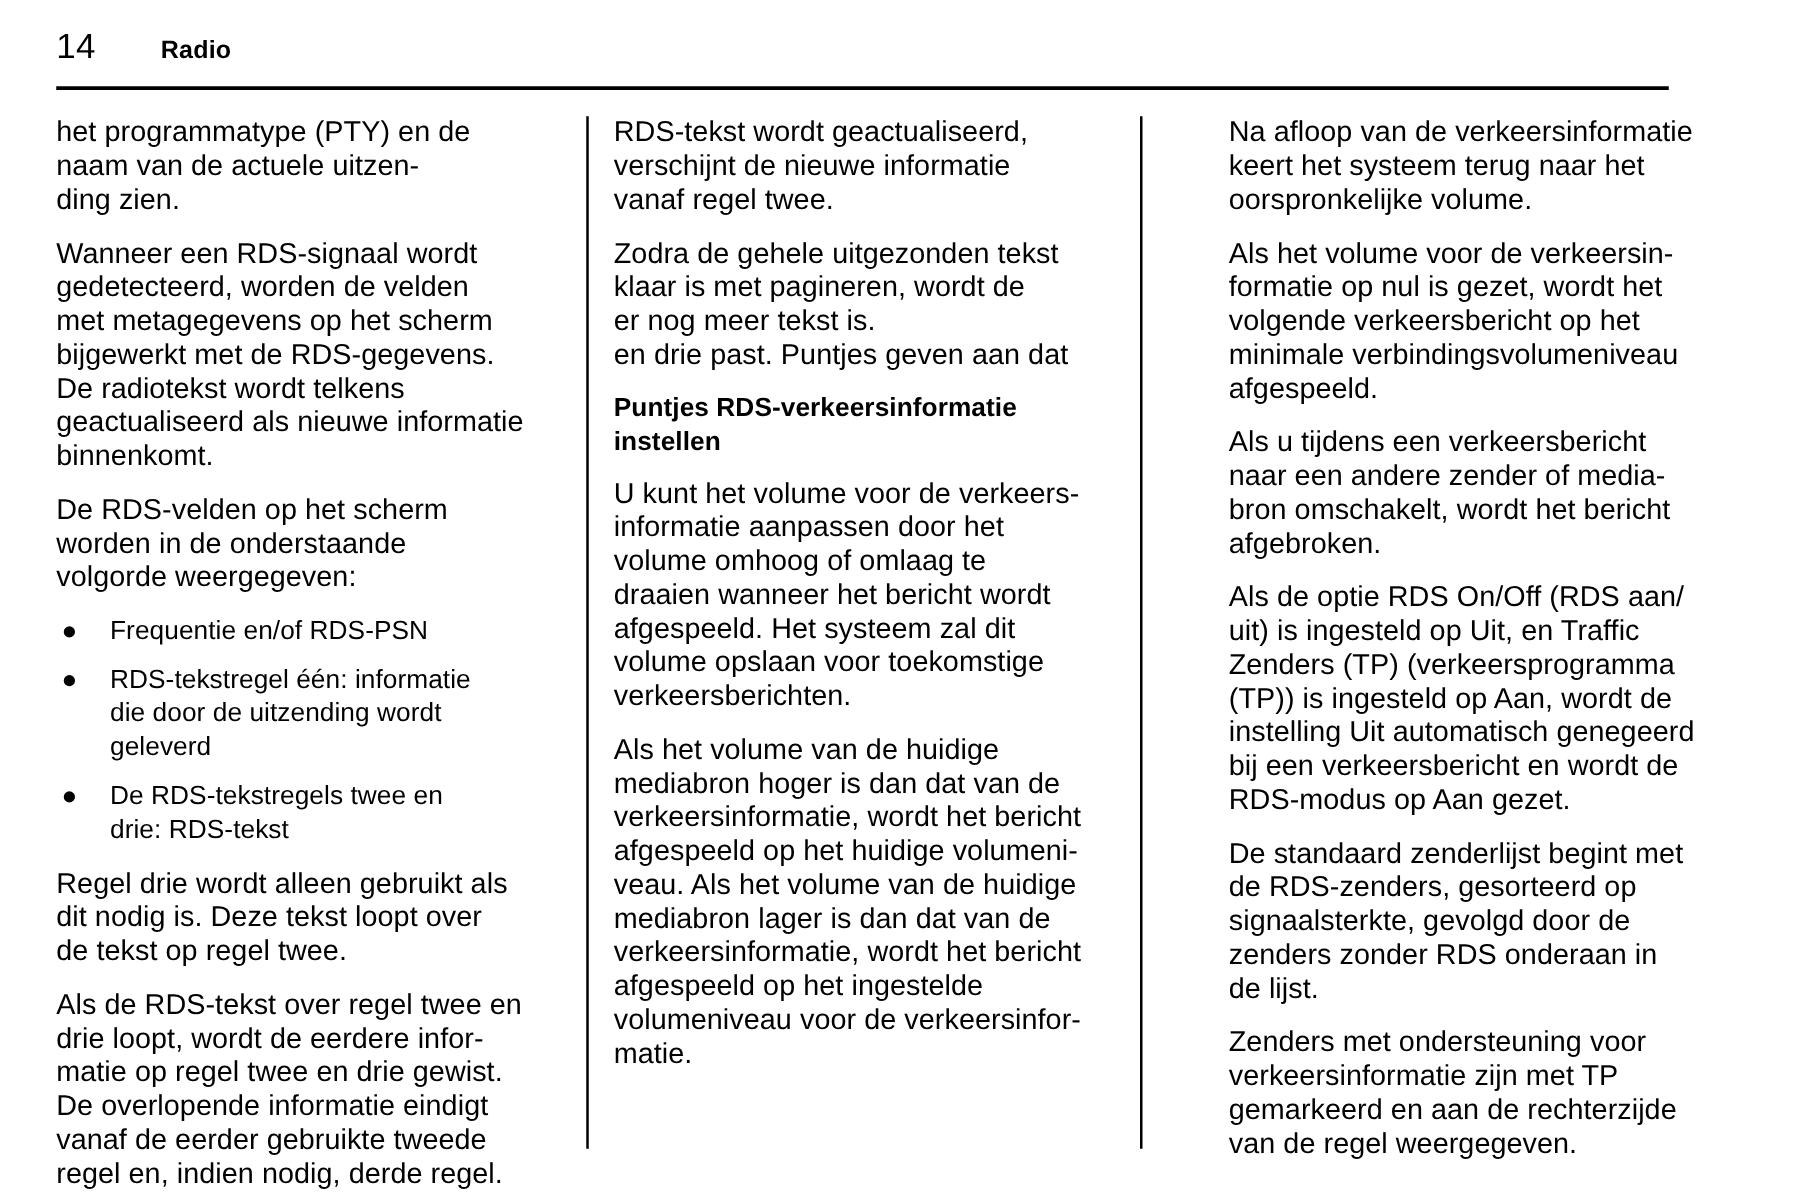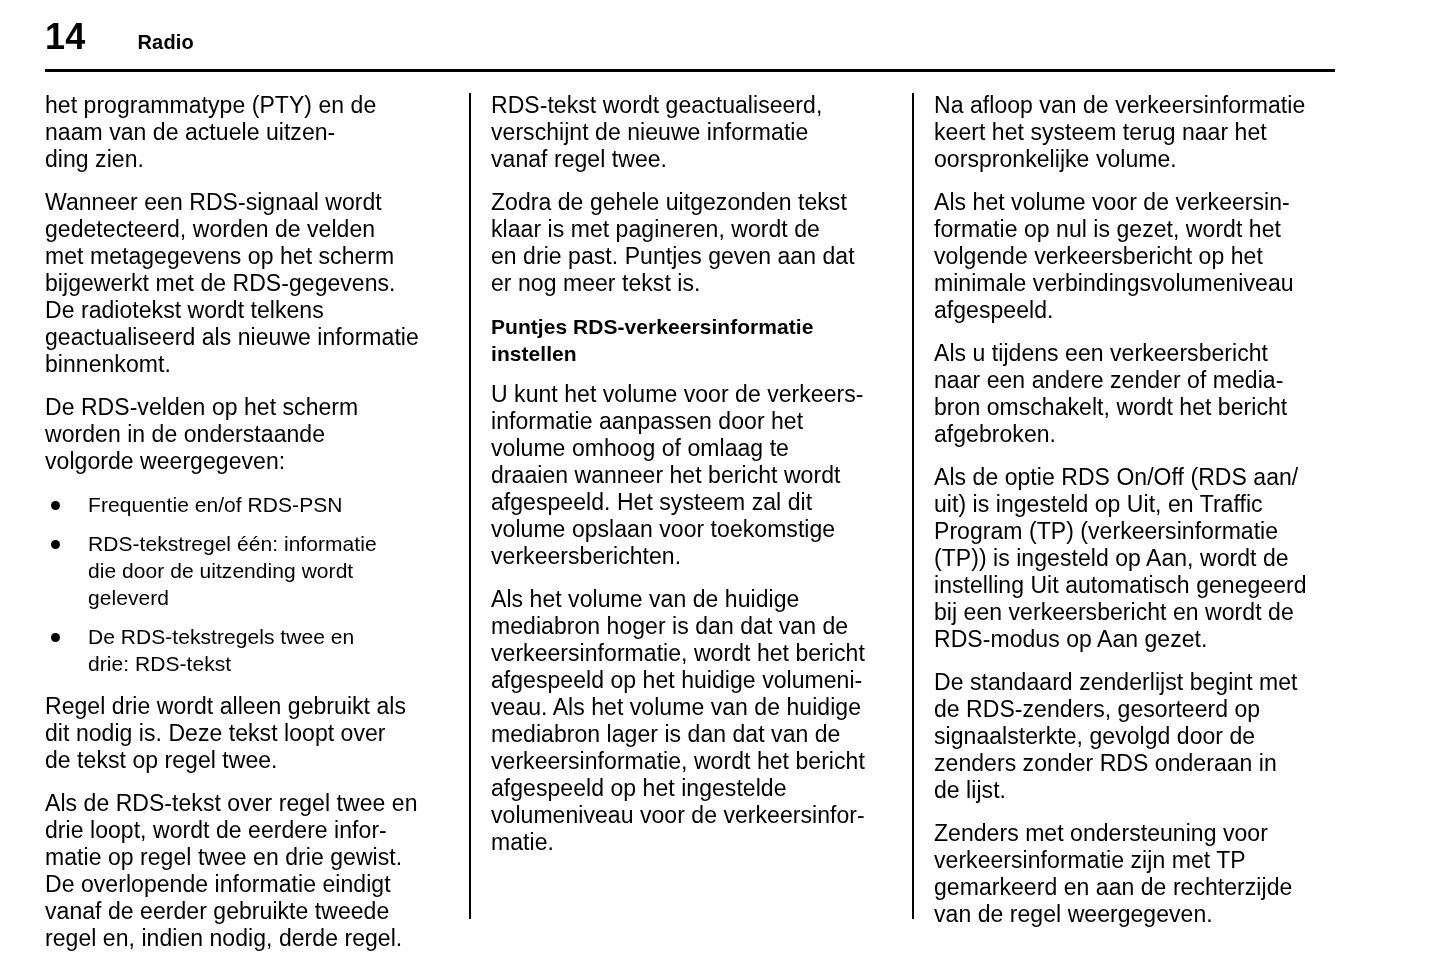--- a/index.html
+++ b/index.html
@@ -23,22 +23,22 @@
 
   
   .header {
     position: absolute;
     left: 45px;
     top: 20px;
     display: flex;
     align-items: baseline;
   }
   .page-number {
-    font-size: 36px;
-    font-weight: bold;
+    font-size: 28px;
+    font-weight: normal;
     letter-spacing: 0.2px;
     line-height: 34px;
   }
   .page-title {
     font-size: 20px;
     font-weight: bold;
     letter-spacing: 0.2px;
     line-height: 34px;
     margin-left: 52px;
   }
@@ -59,21 +59,21 @@
     width: 1290px;
     height: 830px;
   }
   .col {
     position: absolute;
     top: 0;
     width: 405px;
   }
   .col-1 { left: 0px; }
   .col-2 { left: 446px; }
-  .col-3 { left: 889px; }
+  .col-3 { left: 938px; }
 
   .col-rule {
     position: absolute;
     top: 1px;
     width: 2px;
     height: 826px;
     background: #000000;
   }
   .rule-1 { left: 424px; }
   .rule-2 { left: 867px; }
@@ -191,22 +191,22 @@
       </div>
     <div class="col col-2">
         <p class="para">
           <span class="ln">RDS-tekst wordt geactualiseerd,</span>
           <span class="ln">verschijnt de nieuwe informatie</span>
           <span class="ln">vanaf regel twee.</span>
         </p>
         <p class="para">
           <span class="ln">Zodra de gehele uitgezonden tekst</span>
           <span class="ln">klaar is met pagineren, wordt de</span>
+          <span class="ln">er nog meer tekst is.</span>
           <span class="ln">en drie past. Puntjes geven aan dat</span>
-          <span class="ln">er nog meer tekst is.</span>
         </p>
         <h2 class="subhead">
           <span class="ln">Puntjes RDS-verkeersinformatie</span>
           <span class="ln">instellen</span>
         </h2>
         <p class="para">
           <span class="ln">U kunt het volume voor de verkeers-</span>
           <span class="ln">informatie aanpassen door het</span>
           <span class="ln">volume omhoog of omlaag te</span>
           <span class="ln">draaien wanneer het bericht wordt</span>
@@ -242,21 +242,21 @@
         </p>
         <p class="para">
           <span class="ln">Als u tijdens een verkeersbericht</span>
           <span class="ln">naar een andere zender of media-</span>
           <span class="ln">bron omschakelt, wordt het bericht</span>
           <span class="ln">afgebroken.</span>
         </p>
         <p class="para">
           <span class="ln">Als de optie RDS On/Off (RDS aan/</span>
           <span class="ln">uit) is ingesteld op Uit, en Traffic</span>
-          <span class="ln">Program (TP) (verkeersinformatie</span>
+          <span class="ln">Zenders (TP) (verkeersprogramma</span>
           <span class="ln">(TP)) is ingesteld op Aan, wordt de</span>
           <span class="ln">instelling Uit automatisch genegeerd</span>
           <span class="ln">bij een verkeersbericht en wordt de</span>
           <span class="ln">RDS-modus op Aan gezet.</span>
         </p>
         <p class="para">
           <span class="ln">De standaard zenderlijst begint met</span>
           <span class="ln">de RDS-zenders, gesorteerd op</span>
           <span class="ln">signaalsterkte, gevolgd door de</span>
           <span class="ln">zenders zonder RDS onderaan in</span>

